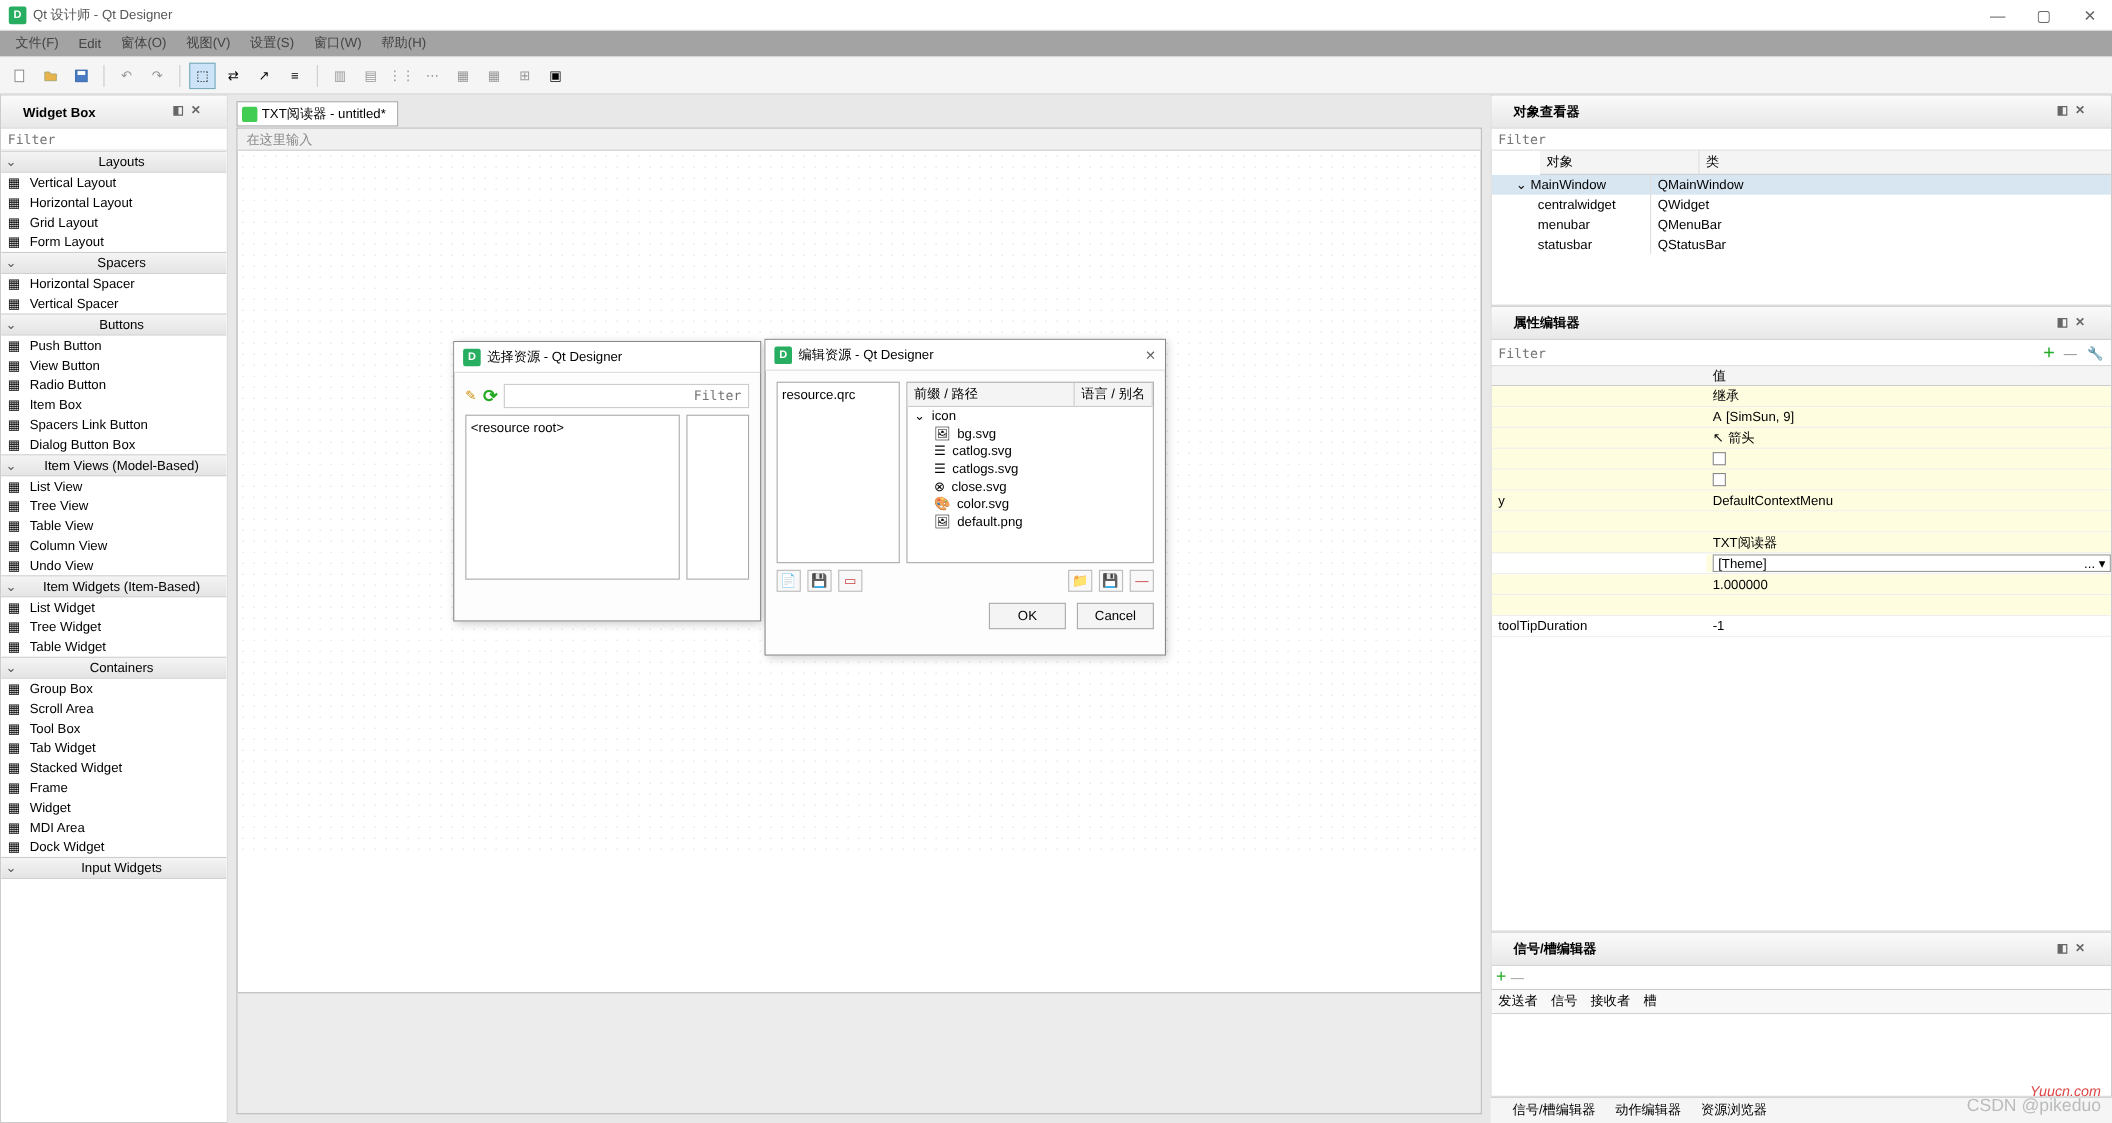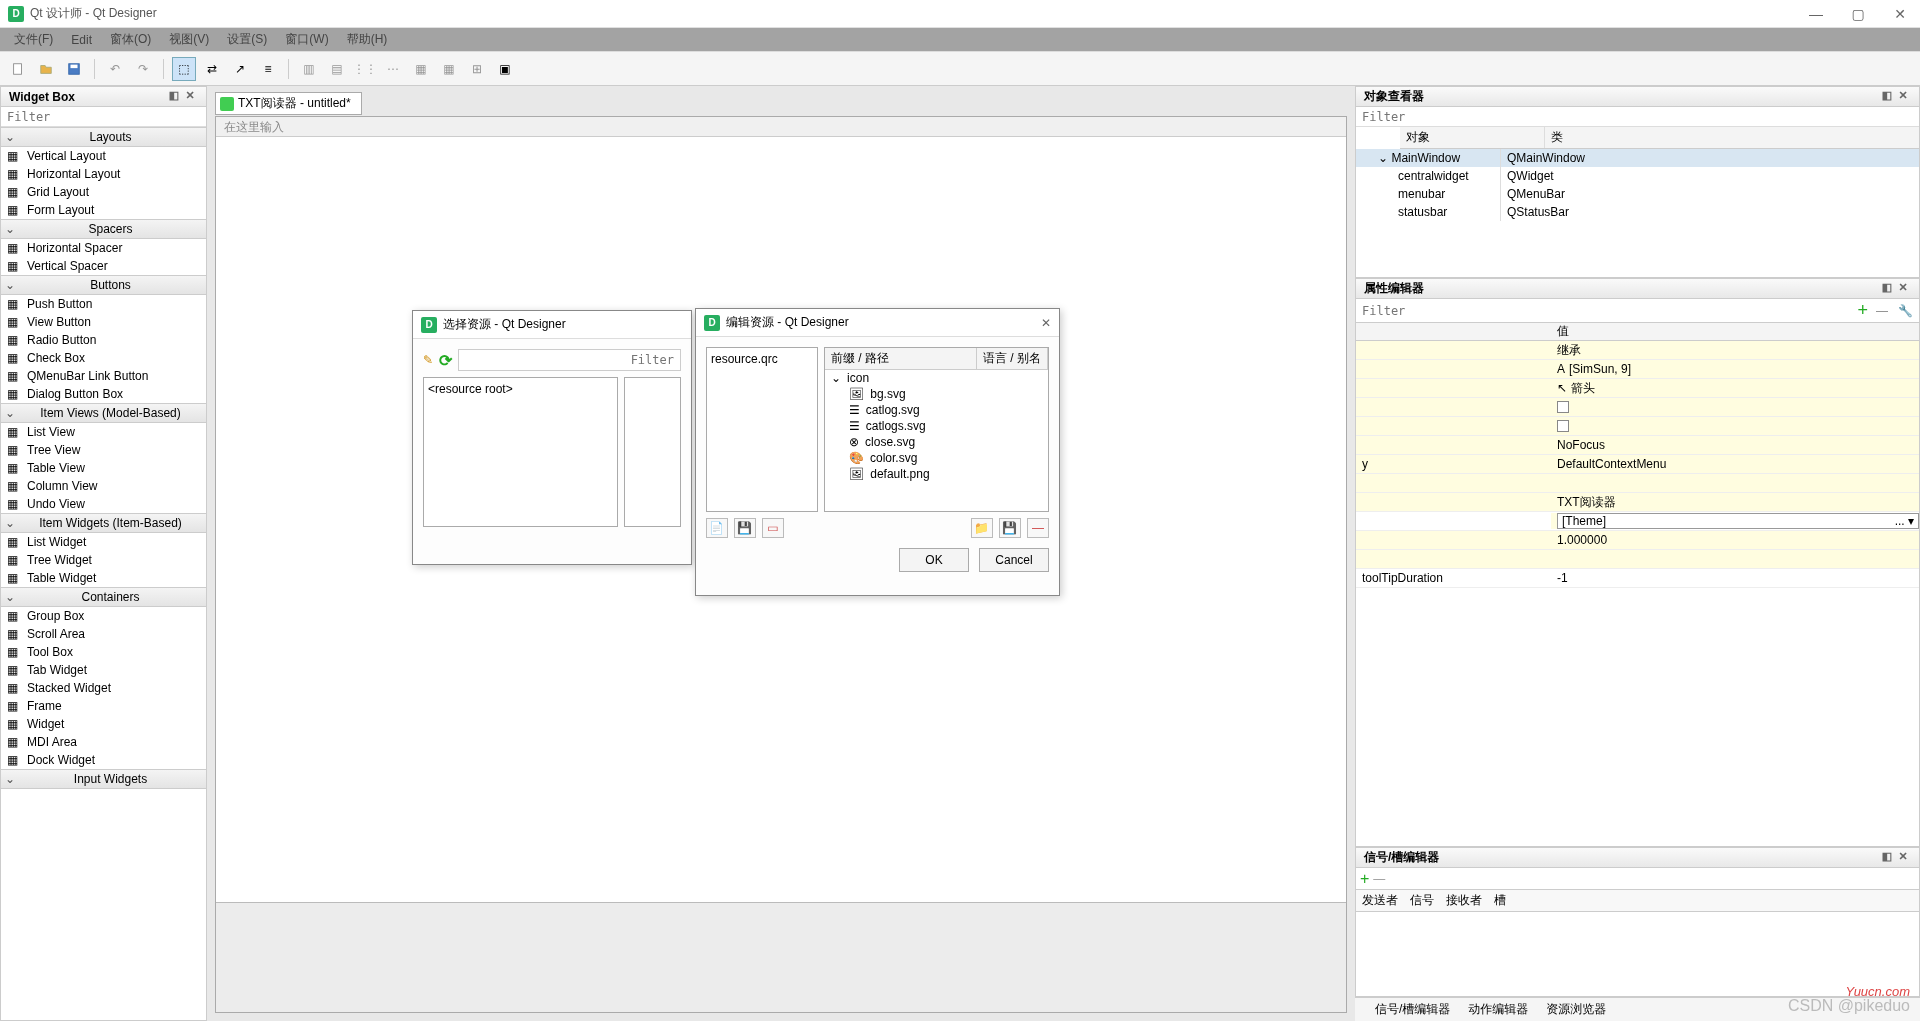--- a/index.html
+++ b/index.html
@@ -14,21 +14,21 @@
 .menubar { height: 24px; background: #a3a3a3; display: flex; align-items: center; padding: 0 6px; gap: 2px; border-bottom: 1px solid #ddd; }
 .menu-item { padding: 2px 8px; color: #444; }
 
 .toolbar { height: 34px; background: #f5f5f5; display: flex; align-items: center; padding: 0 6px; gap: 4px; border-bottom: 1px solid #ccc; }
 .tool-btn { width: 24px; height: 24px; display: flex; align-items: center; justify-content: center; }
 .tool-sep { width: 1px; height: 20px; background: #ccc; margin: 0 4px; }
 
 .main { display: flex; height: calc(100% - 86px); }
 
 .panel { background: #fff; border: 1px solid #ccc; display: flex; flex-direction: column; }
-.panel-header { height: 20px; background: linear-gradient(#fafafa,#e8e8e8); border-bottom: 1px solid #ccc; display: flex; align-items: center; padding: 0 8px; font-weight: bold; }
+.panel-header { height: 30px; background: linear-gradient(#fafafa,#e8e8e8); border-bottom: 1px solid #ccc; display: flex; align-items: center; padding: 0 20px; font-weight: bold; }
 .panel-header .spacer { flex: 1; }
 .panel-ctrl { width: 16px; height: 16px; text-align: center; color: #666; font-size: 11px; }
 .filter-input { height: 20px; border: none; border-bottom: 1px solid #ddd; padding: 0 6px; font-family: monospace; color: #999; width: 100%; }
 
 .left { width: 207px; }
 .widget-box-body { flex: 1; overflow-y: auto; background: #fff; }
 .wb-cat { background: linear-gradient(#f4f4f4,#e4e4e4); border-top: 1px solid #ccc; border-bottom: 1px solid #ccc; padding: 2px 4px; display: flex; align-items: center; }
 .wb-cat .arrow { width: 14px; color: #555; }
 .wb-cat-label { flex: 1; text-align: center; }
 .wb-item { padding: 2px 4px 2px 6px; display: flex; align-items: center; gap: 6px; }
@@ -219,25 +219,25 @@
         <div class="wb-item">
           <span class="wb-icon">▦</span>
           <span>View Button</span>
         </div>
         <div class="wb-item">
           <span class="wb-icon">▦</span>
           <span>Radio Button</span>
         </div>
         <div class="wb-item">
           <span class="wb-icon">▦</span>
-          <span>Check Box</span>
-        </div>
-        <div class="wb-item">
-          <span class="wb-icon">▦</span>
-          <span>QMenuBar Link Button</span>
+          <span>Item Box</span>
+        </div>
+        <div class="wb-item">
+          <span class="wb-icon">▦</span>
+          <span>Spacers Link Button</span>
         </div>
         <div class="wb-item">
           <span class="wb-icon">▦</span>
           <span>Dialog Button Box</span>
         </div>
         <div class="wb-cat">
           <span class="arrow">⌄</span>
           <span class="wb-cat-label">Item Views (Model-Based)</span>
         </div>
         <div class="wb-item">
@@ -405,24 +405,20 @@
               <div class="prop-c1"></div>
               <div class="prop-c2">
                 <span class="chk"></span>
               </div>
             </div>
             <div class="prop-row prop-yellow">
               <div class="prop-c1"></div>
               <div class="prop-c2">
                 <span class="chk"></span>
               </div>
-            </div>
-            <div class="prop-row prop-yellow">
-              <div class="prop-c1"></div>
-              <div class="prop-c2">NoFocus</div>
             </div>
             <div class="prop-row prop-yellow">
               <div class="prop-c1">y</div>
               <div class="prop-c2">DefaultContextMenu</div>
             </div>
             <div class="prop-row prop-yellow">
               <div class="prop-c1"></div>
               <div class="prop-c2"></div>
             </div>
             <div class="prop-row prop-yellow">

